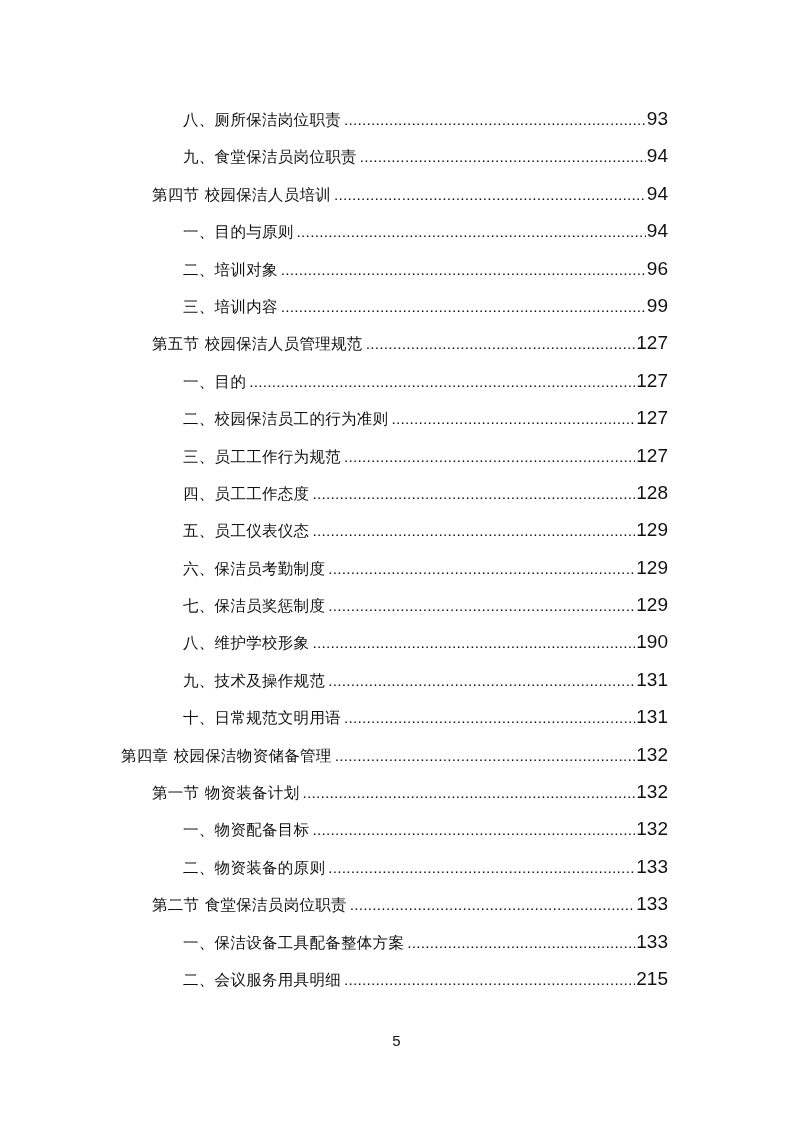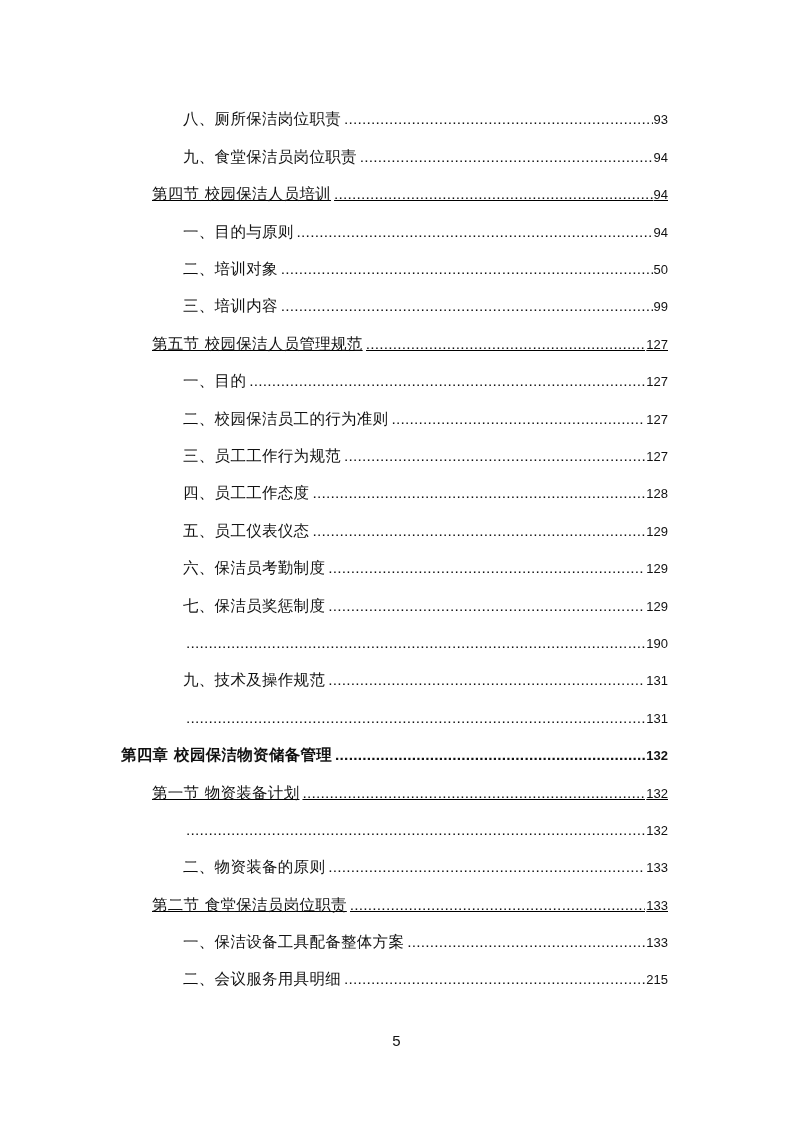--- a/index.html
+++ b/index.html
@@ -31,22 +31,22 @@
       right: 0;
     }
     .toc-row .entry {
       position: absolute;
       right: 120px;
       display: flex;
       align-items: baseline;
       white-space: nowrap;
       overflow: hidden;
     }
-    .toc-row.level-1 .entry { left: 121px; font-weight: bold; text-align: center; }
-    .toc-row.level-2 .entry { left: 152px; text-decoration: underline; }
+    .toc-row.level-1 .entry { left: 121px; font-weight: normal; text-align: center; }
+    .toc-row.level-2 .entry { left: 152px; }
     .toc-row.level-3 .entry { left: 183px; }
     .entry .title {
       flex: 0 0 auto;
       letter-spacing: 0.3px;
       color: #111;
     }
     .entry .leader {
       flex: 1 1 auto;
       overflow: hidden;
       white-space: nowrap;
@@ -54,21 +54,21 @@
       font-family: "Liberation Sans", sans-serif;
       color: #111;
       letter-spacing: 0.2px;
     }
     .entry .leader::after {
       content: "...................................................................................................................................................................................................................................";
     }
     .entry .page {
       flex: 0 0 auto;
       font-family: "Liberation Sans", sans-serif;
-      font-size: 13px;
+      font-size: 19px;
       color: #111;
     }
     .page-number {
       position: absolute;
       top: 1032px;
       left: 0;
       width: 793px;
       text-align: center;
       font-family: "Liberation Sans", sans-serif;
       font-size: 15px;
@@ -104,21 +104,21 @@
       <div class="entry">
         <span class="title">一、目的与原则</span>
         <span class="leader"></span>
         <span class="page">94</span>
       </div>
     </div>
   <div class="toc-row level-3">
       <div class="entry">
         <span class="title">二、培训对象</span>
         <span class="leader"></span>
-        <span class="page">50</span>
+        <span class="page">96</span>
       </div>
     </div>
   <div class="toc-row level-3">
       <div class="entry">
         <span class="title">三、培训内容</span>
         <span class="leader"></span>
         <span class="page">99</span>
       </div>
     </div>
   <div class="toc-row level-2">
@@ -172,53 +172,56 @@
     </div>
   <div class="toc-row level-3">
       <div class="entry">
         <span class="title">七、保洁员奖惩制度</span>
         <span class="leader"></span>
         <span class="page">129</span>
       </div>
     </div>
   <div class="toc-row level-3">
       <div class="entry">
+        <span class="title">八、维护学校形象</span>
         <span class="leader"></span>
         <span class="page">190</span>
       </div>
     </div>
   <div class="toc-row level-3">
       <div class="entry">
         <span class="title">九、技术及操作规范</span>
         <span class="leader"></span>
         <span class="page">131</span>
       </div>
     </div>
   <div class="toc-row level-3">
       <div class="entry">
+        <span class="title">十、日常规范文明用语</span>
         <span class="leader"></span>
         <span class="page">131</span>
       </div>
     </div>
   <div class="toc-row level-1">
       <div class="entry">
         <span class="title">第四章  校园保洁物资储备管理</span>
         <span class="leader"></span>
         <span class="page">132</span>
       </div>
     </div>
   <div class="toc-row level-2">
       <div class="entry">
         <span class="title">第一节  物资装备计划</span>
         <span class="leader"></span>
         <span class="page">132</span>
       </div>
     </div>
   <div class="toc-row level-3">
       <div class="entry">
+        <span class="title">一、物资配备目标</span>
         <span class="leader"></span>
         <span class="page">132</span>
       </div>
     </div>
   <div class="toc-row level-3">
       <div class="entry">
         <span class="title">二、物资装备的原则</span>
         <span class="leader"></span>
         <span class="page">133</span>
       </div>

